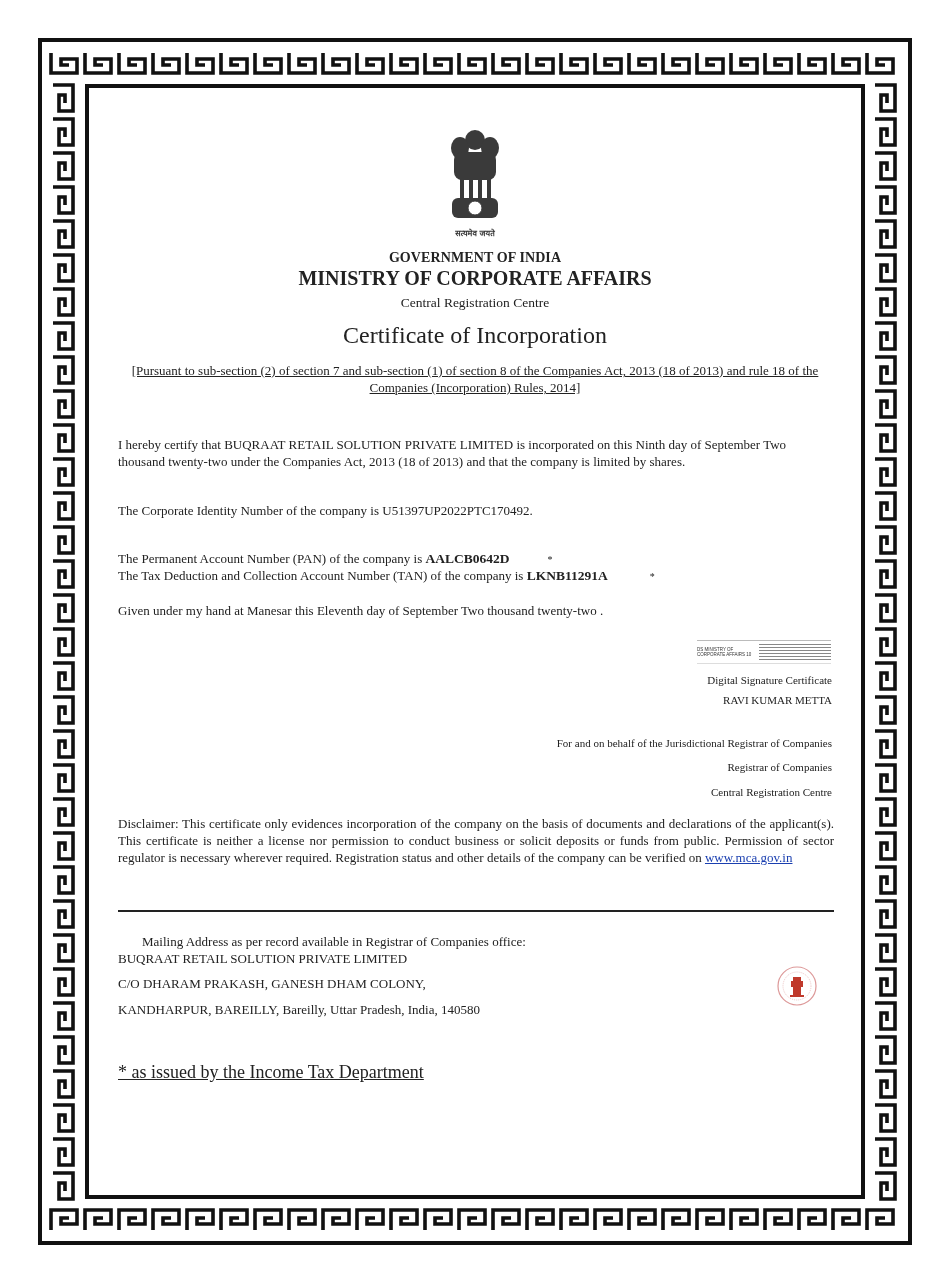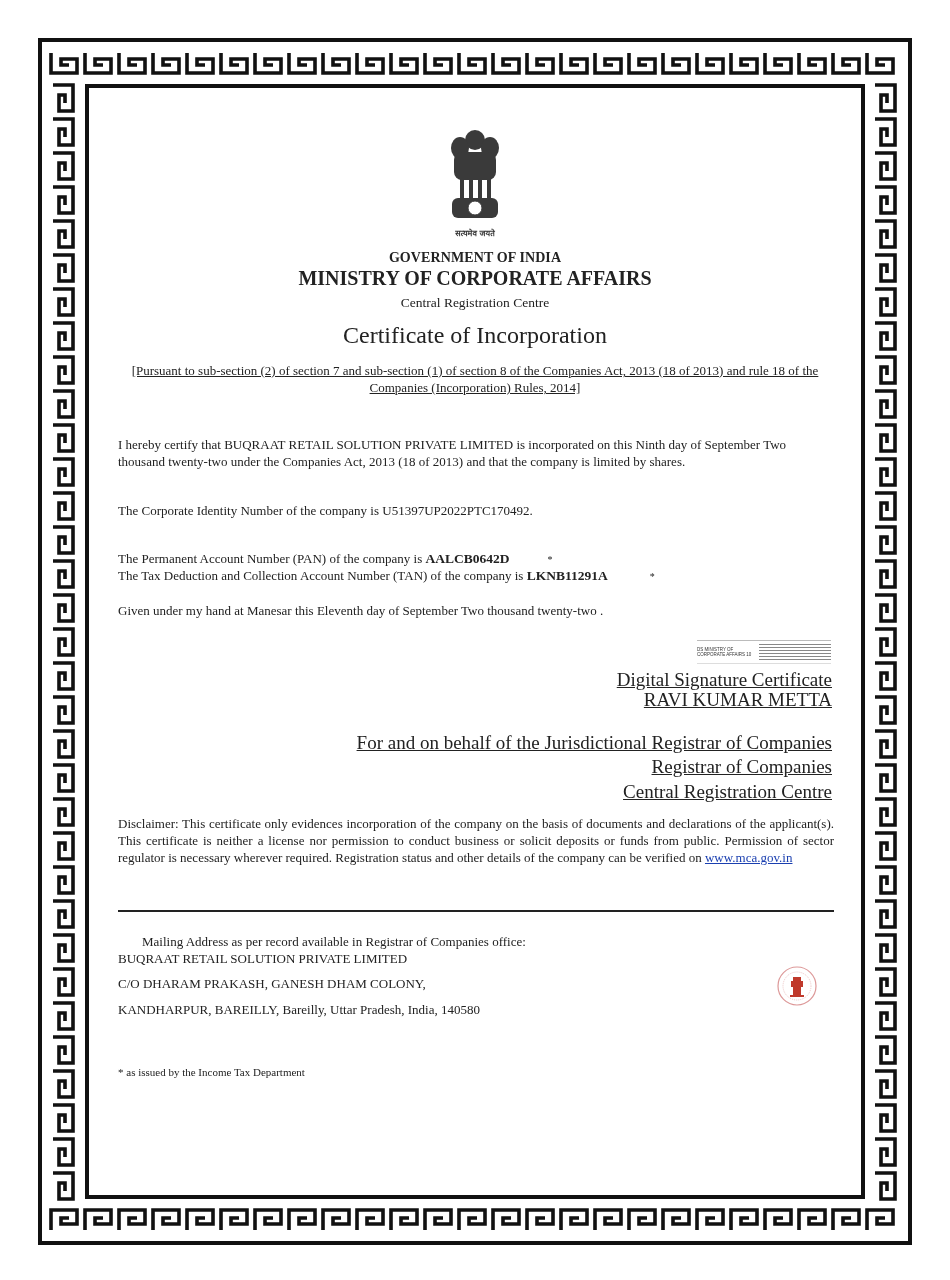--- a/index.html
+++ b/index.html
@@ -18,21 +18,21 @@
     .center { text-align: center; left: 0; right: 0; }
     .emblem { left: 440px; top: 122px; width: 70px; height: 120px; font-weight: bold; }
     .gov1 { top: 250px; font-weight: bold; font-size: 14px; letter-spacing: 0.1px; }
     .gov2 { top: 267px; font-weight: bold; font-size: 20px; }
     .crc { top: 295px; font-size: 13.5px; }
     .title { top: 322px; font-weight: normal; font-size: 24px; }
     .pursuant { top: 362px; font-size: 13px; line-height: 17px; left: 118px; right: 118px; text-align: center; text-decoration: underline; }
     .para { left: 118px; width: 716px; font-size: 13px; line-height: 17px; }
     .para b { font-weight: bold; font-size: 13.5px; }
     .star { font-size: 10px; }
-    .right-text { right: 118px; text-align: right; font-size: 19px; line-height: 20px; text-decoration: underline; }
+    .right-text { right: 118px; text-align: right; font-size: 11px; line-height: 20px; }
     .dsc-box {
       left: 697px; top: 640px; width: 134px; height: 22px; border-top: 1px solid #bbb;
       border-bottom: 1px solid #ddd; display: flex; align-items: center; font-family: "Liberation Sans", sans-serif;
     }
     .dsc-box .l { font-size: 4.5px; line-height: 5px; color: #333; width: 62px; }
     .dsc-box .r { flex: 1; height: 16px; background:
       repeating-linear-gradient(180deg, #555 0 1.3px, transparent 1.3px 3px); opacity: 0.7; }
     .hr { left: 118px; width: 716px; top: 910px; height: 2px; background: #222; }
     .link { color: #1a3fb0; text-decoration: underline; margin-top: 24px; }
     .seal { left: 776px; top: 965px; width: 42px; height: 42px; }
@@ -220,13 +220,13 @@
 <div class="abs para" style="top:1001px;">KANDHARPUR, BAREILLY, Bareilly, Uttar Pradesh, India, 140580</div>
 
 <div class="abs seal">
   <svg width="42" height="42" viewBox="0 0 42 42">
     <circle cx="21" cy="21" r="19" fill="none" stroke="#d99" stroke-width="1.2"></circle>
     <circle cx="21" cy="21" r="14" fill="none" stroke="#e8b8b8" stroke-width="0.8" stroke-dasharray="1 1"></circle>
     <path d="M17 12 h8 v4 h2 v6 h-2 v8 h3 v2 h-14 v-2 h3 v-8 h-2 v-6 h2 z" fill="#c0392b"></path>
   </svg>
 </div>
 
-<div class="abs para" style="top:1064px; font-size:11px;">* as issued by the Income Tax Department</div>
+<div class="abs para" style="top:1064px; font-size:18px;text-decoration:underline;">* as issued by the Income Tax Department</div>
 
 </body></html>

